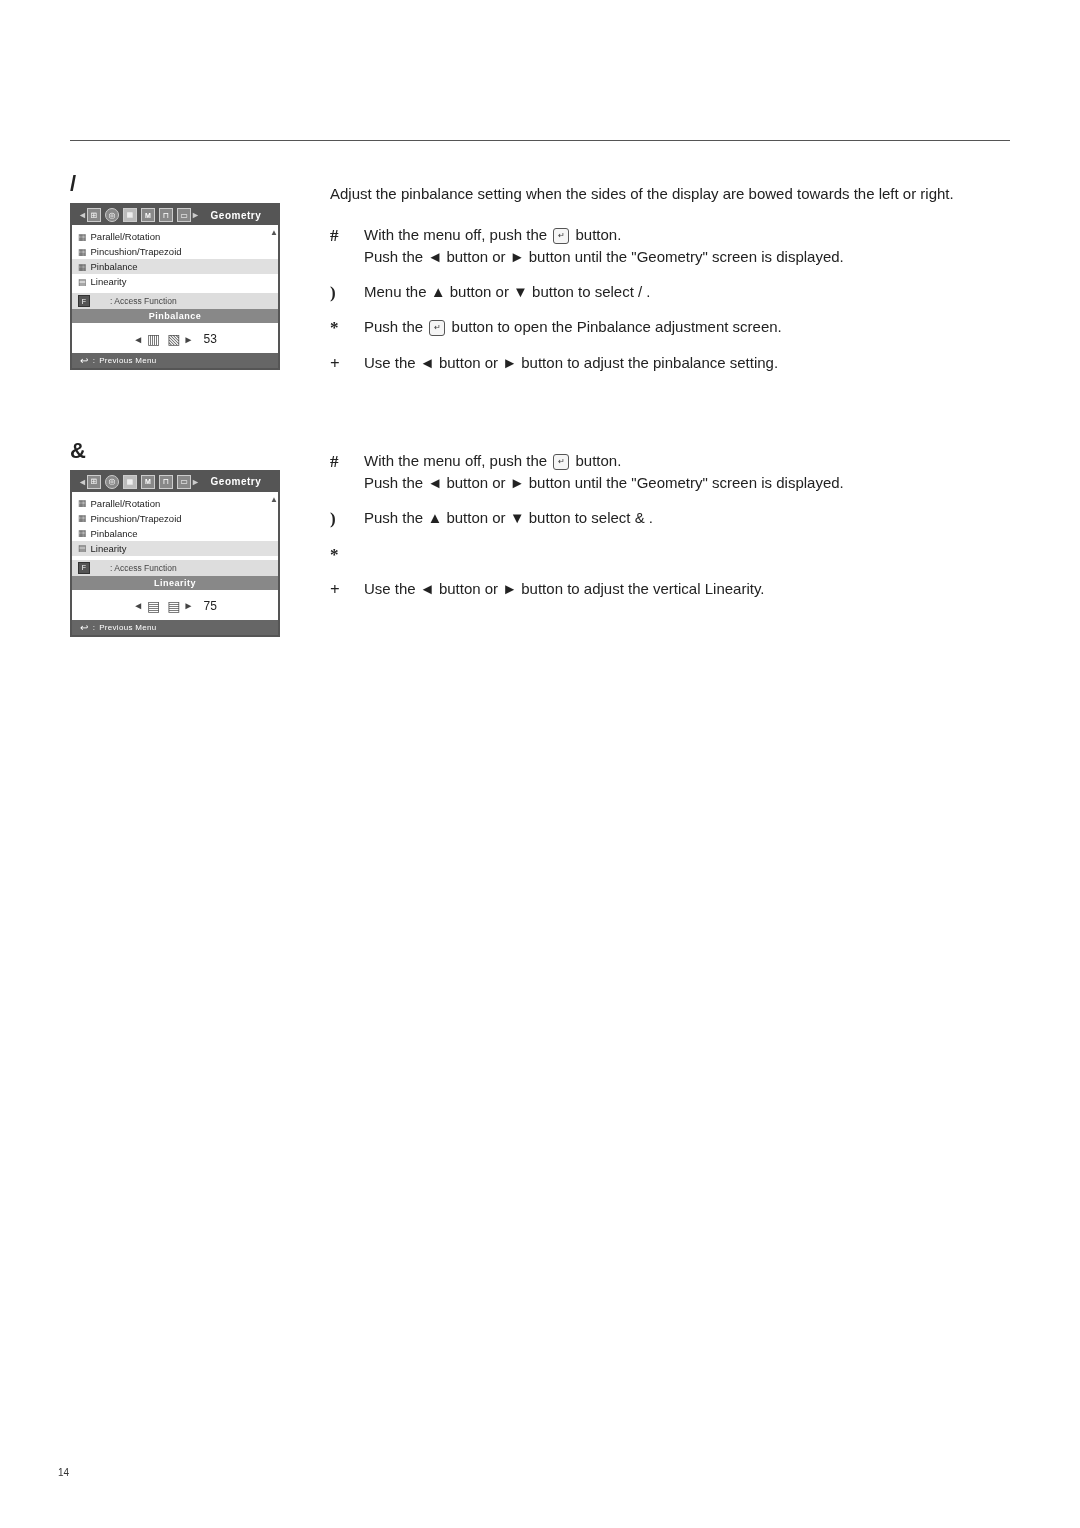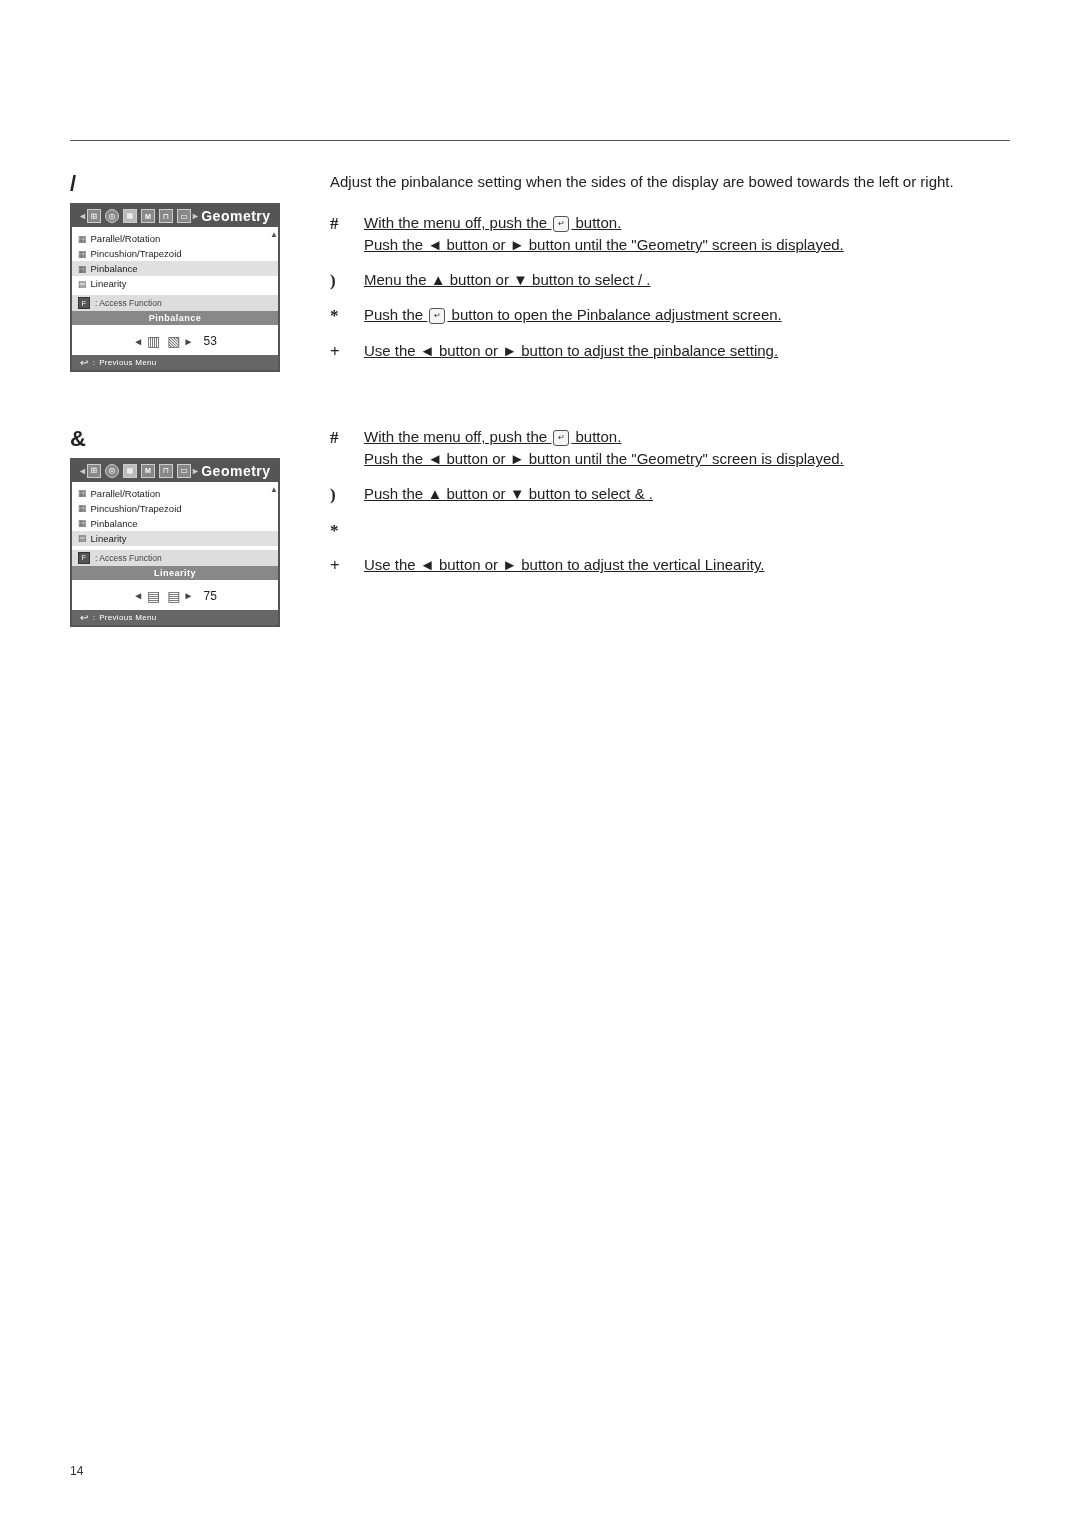--- a/index.html
+++ b/index.html
@@ -80,21 +80,21 @@
       font-size: 7px;
       color: #fff;
     }
 
     .monitor-icon.circle {
       border-radius: 50%;
     }
 
     .monitor-title {
       color: #fff;
-      font-size: 14px;
+      font-size: 10px;
       font-weight: bold;
       letter-spacing: 0.5px;
       text-align: center;
       flex: 1;
       font-family: Arial, sans-serif;
     }
 
     .monitor-menu-list {
       padding: 4px 0;
       background: #fff;
@@ -125,21 +125,21 @@
       line-height: 1;
     }
 
     .monitor-access-bar {
       background: #ddd;
       padding: 2px 6px;
       font-size: 8.5px;
       color: #444;
       display: flex;
       align-items: center;
-      gap: 5px;
+      gap: 20px;
     }
 
     .access-icon {
       width: 12px;
       height: 12px;
       background: #555;
       border: 1px solid #333;
       display: inline-flex;
       align-items: center;
       justify-content: center;
@@ -196,20 +196,21 @@
     }
 
     .prev-icon {
       font-size: 10px;
       color: #fff;
     }
 
     
     .instructions-panel {
       flex: 1;
+      margin-top: 12px;
     }
 
     .intro-text {
       font-size: 15px;
       color: #222;
       margin-bottom: 18px;
       line-height: 1.5;
     }
 
     .step-list {
@@ -230,43 +231,42 @@
       color: #222;
       min-width: 22px;
       line-height: 1.4;
       font-family: Georgia, serif;
     }
 
     .step-text {
       font-size: 15px;
       color: #222;
       line-height: 1.5;
-      text-decoration: underline;
     }
 
     .step-text .inline-btn {
       display: inline-flex;
       align-items: center;
       justify-content: center;
       border: 1.5px solid #555;
       border-radius: 3px;
       width: 16px;
       height: 16px;
       font-size: 8px;
       color: #333;
       vertical-align: middle;
       background: #f5f5f5;
       margin: 0 2px;
     }
 
     .page-number {
       position: absolute;
       bottom: 50px;
-      left: 70px;
-      font-size: 12px;
+      left: 58px;
+      font-size: 10px;
       color: #333;
     }
 
     .monitor-menu-row {
       display: flex;
       justify-content: space-between;
     }
 
   </style>
 </head>

